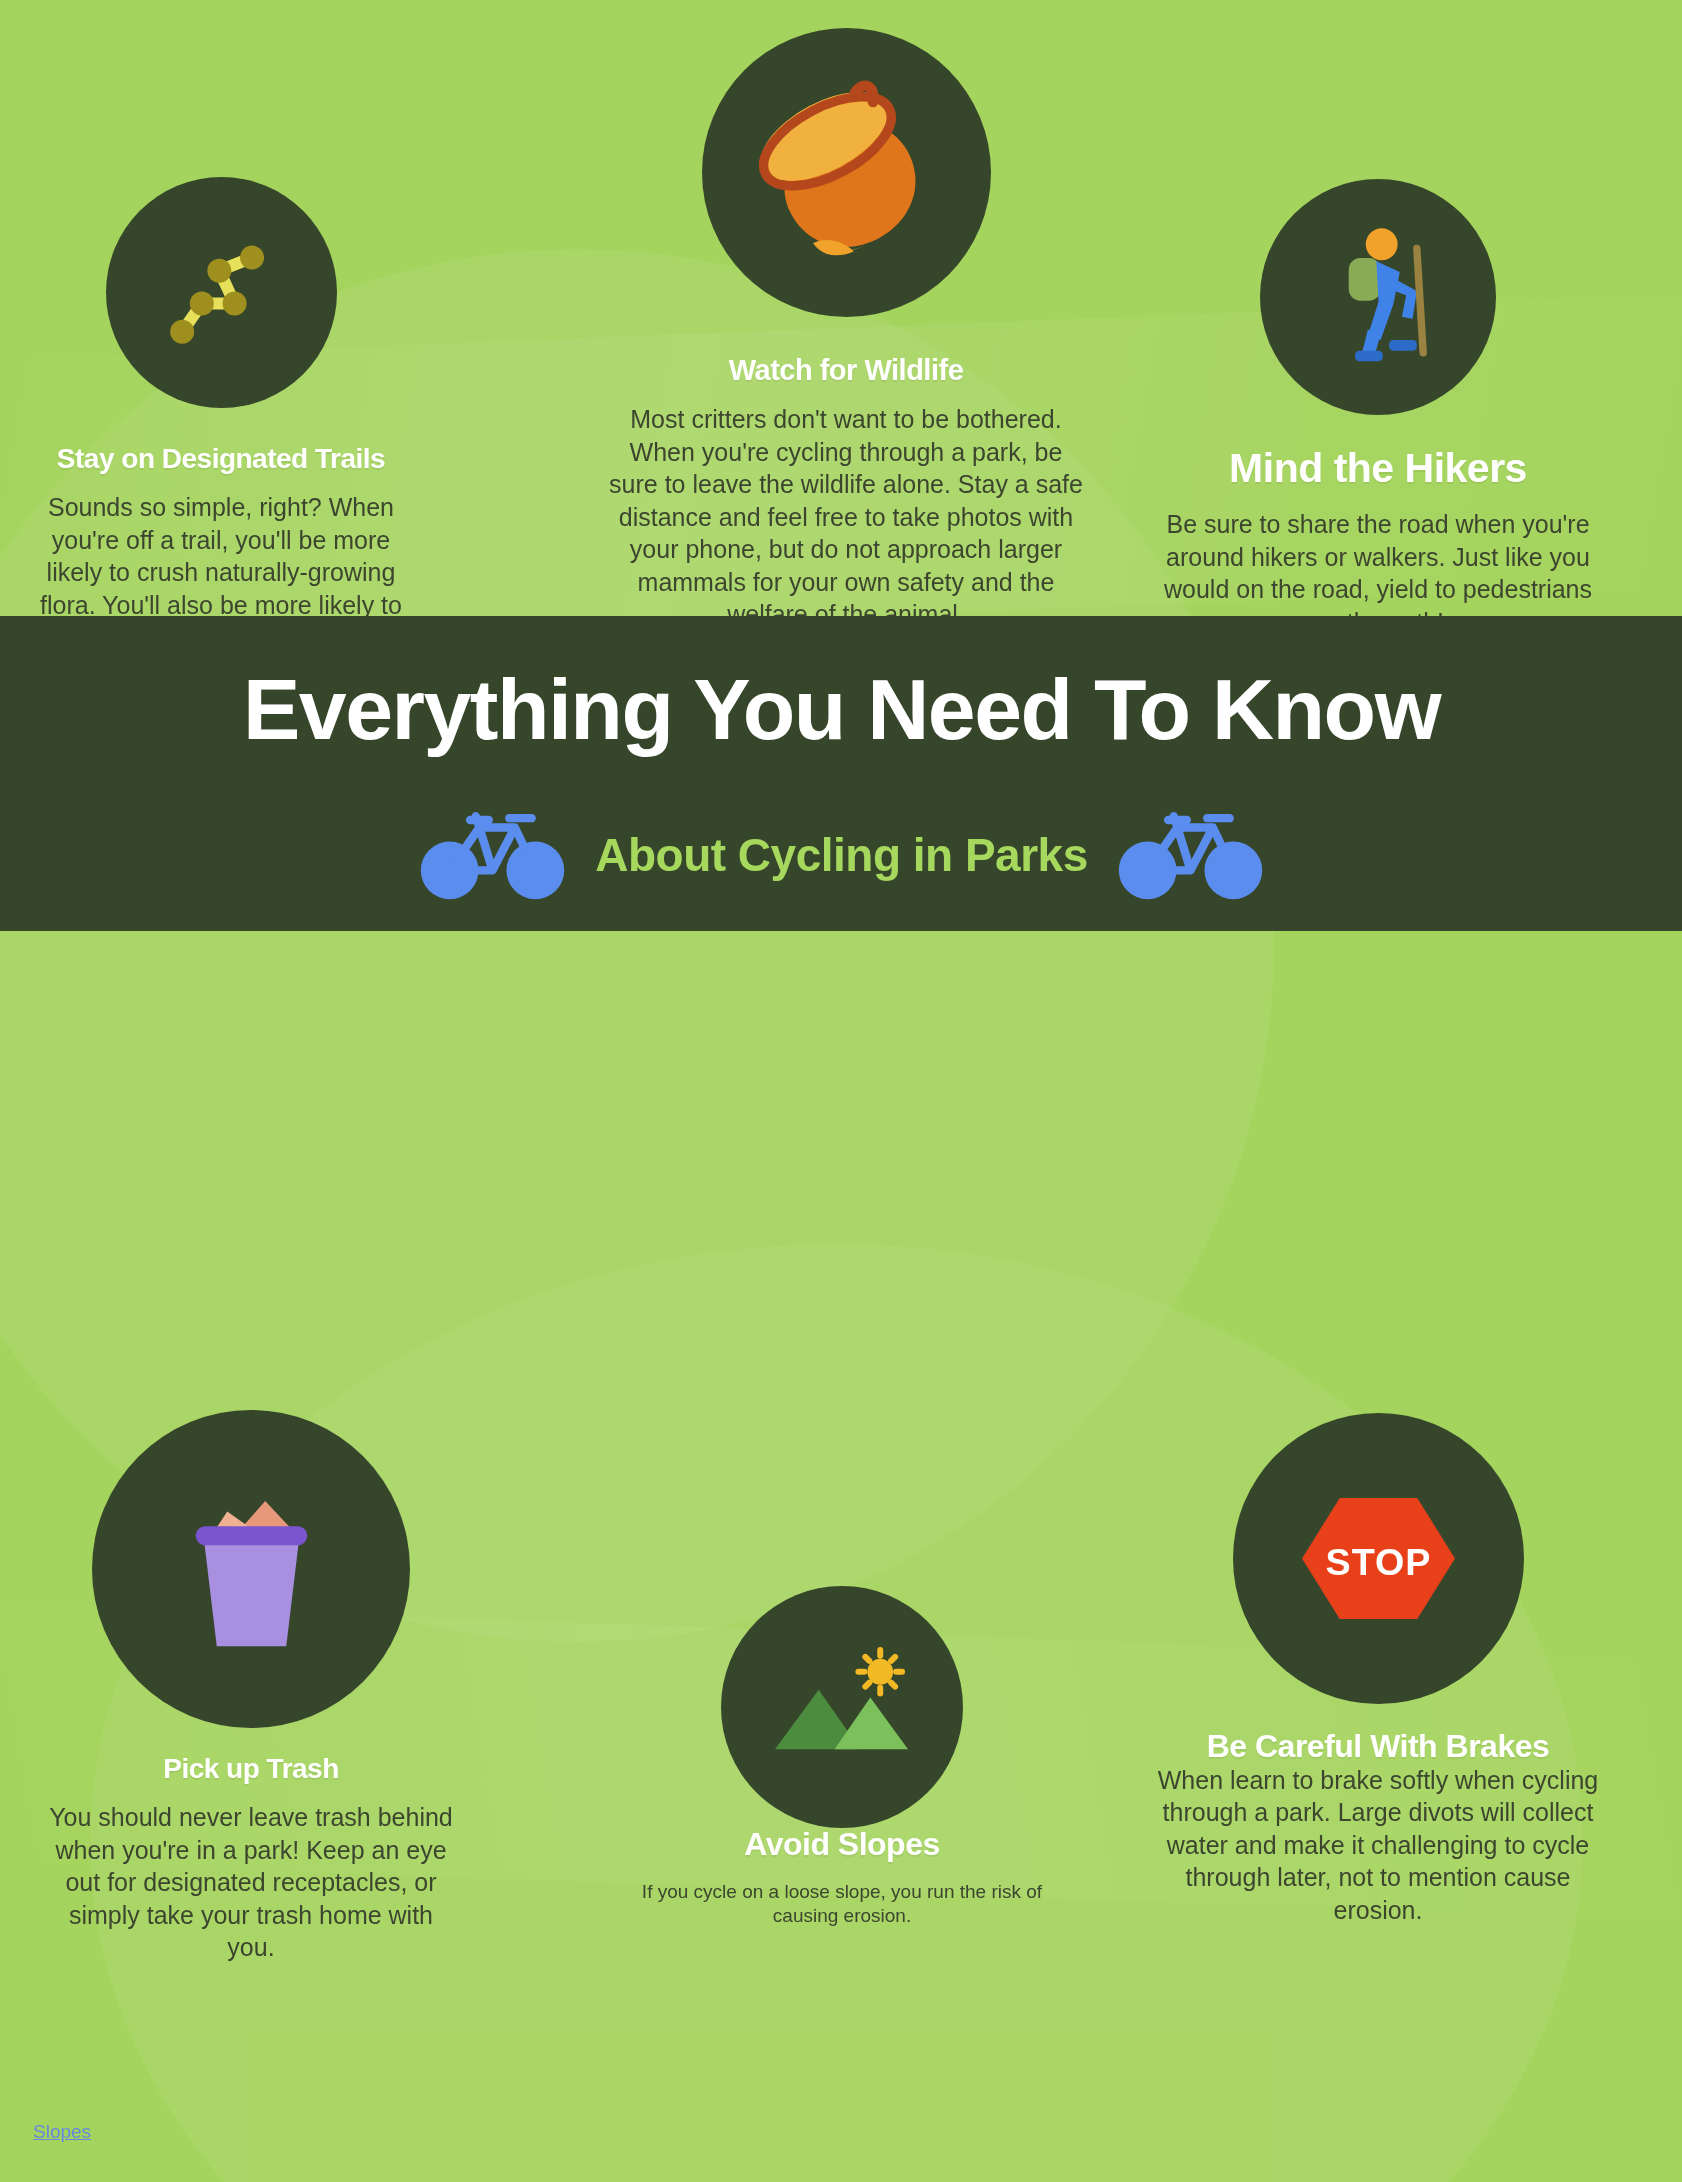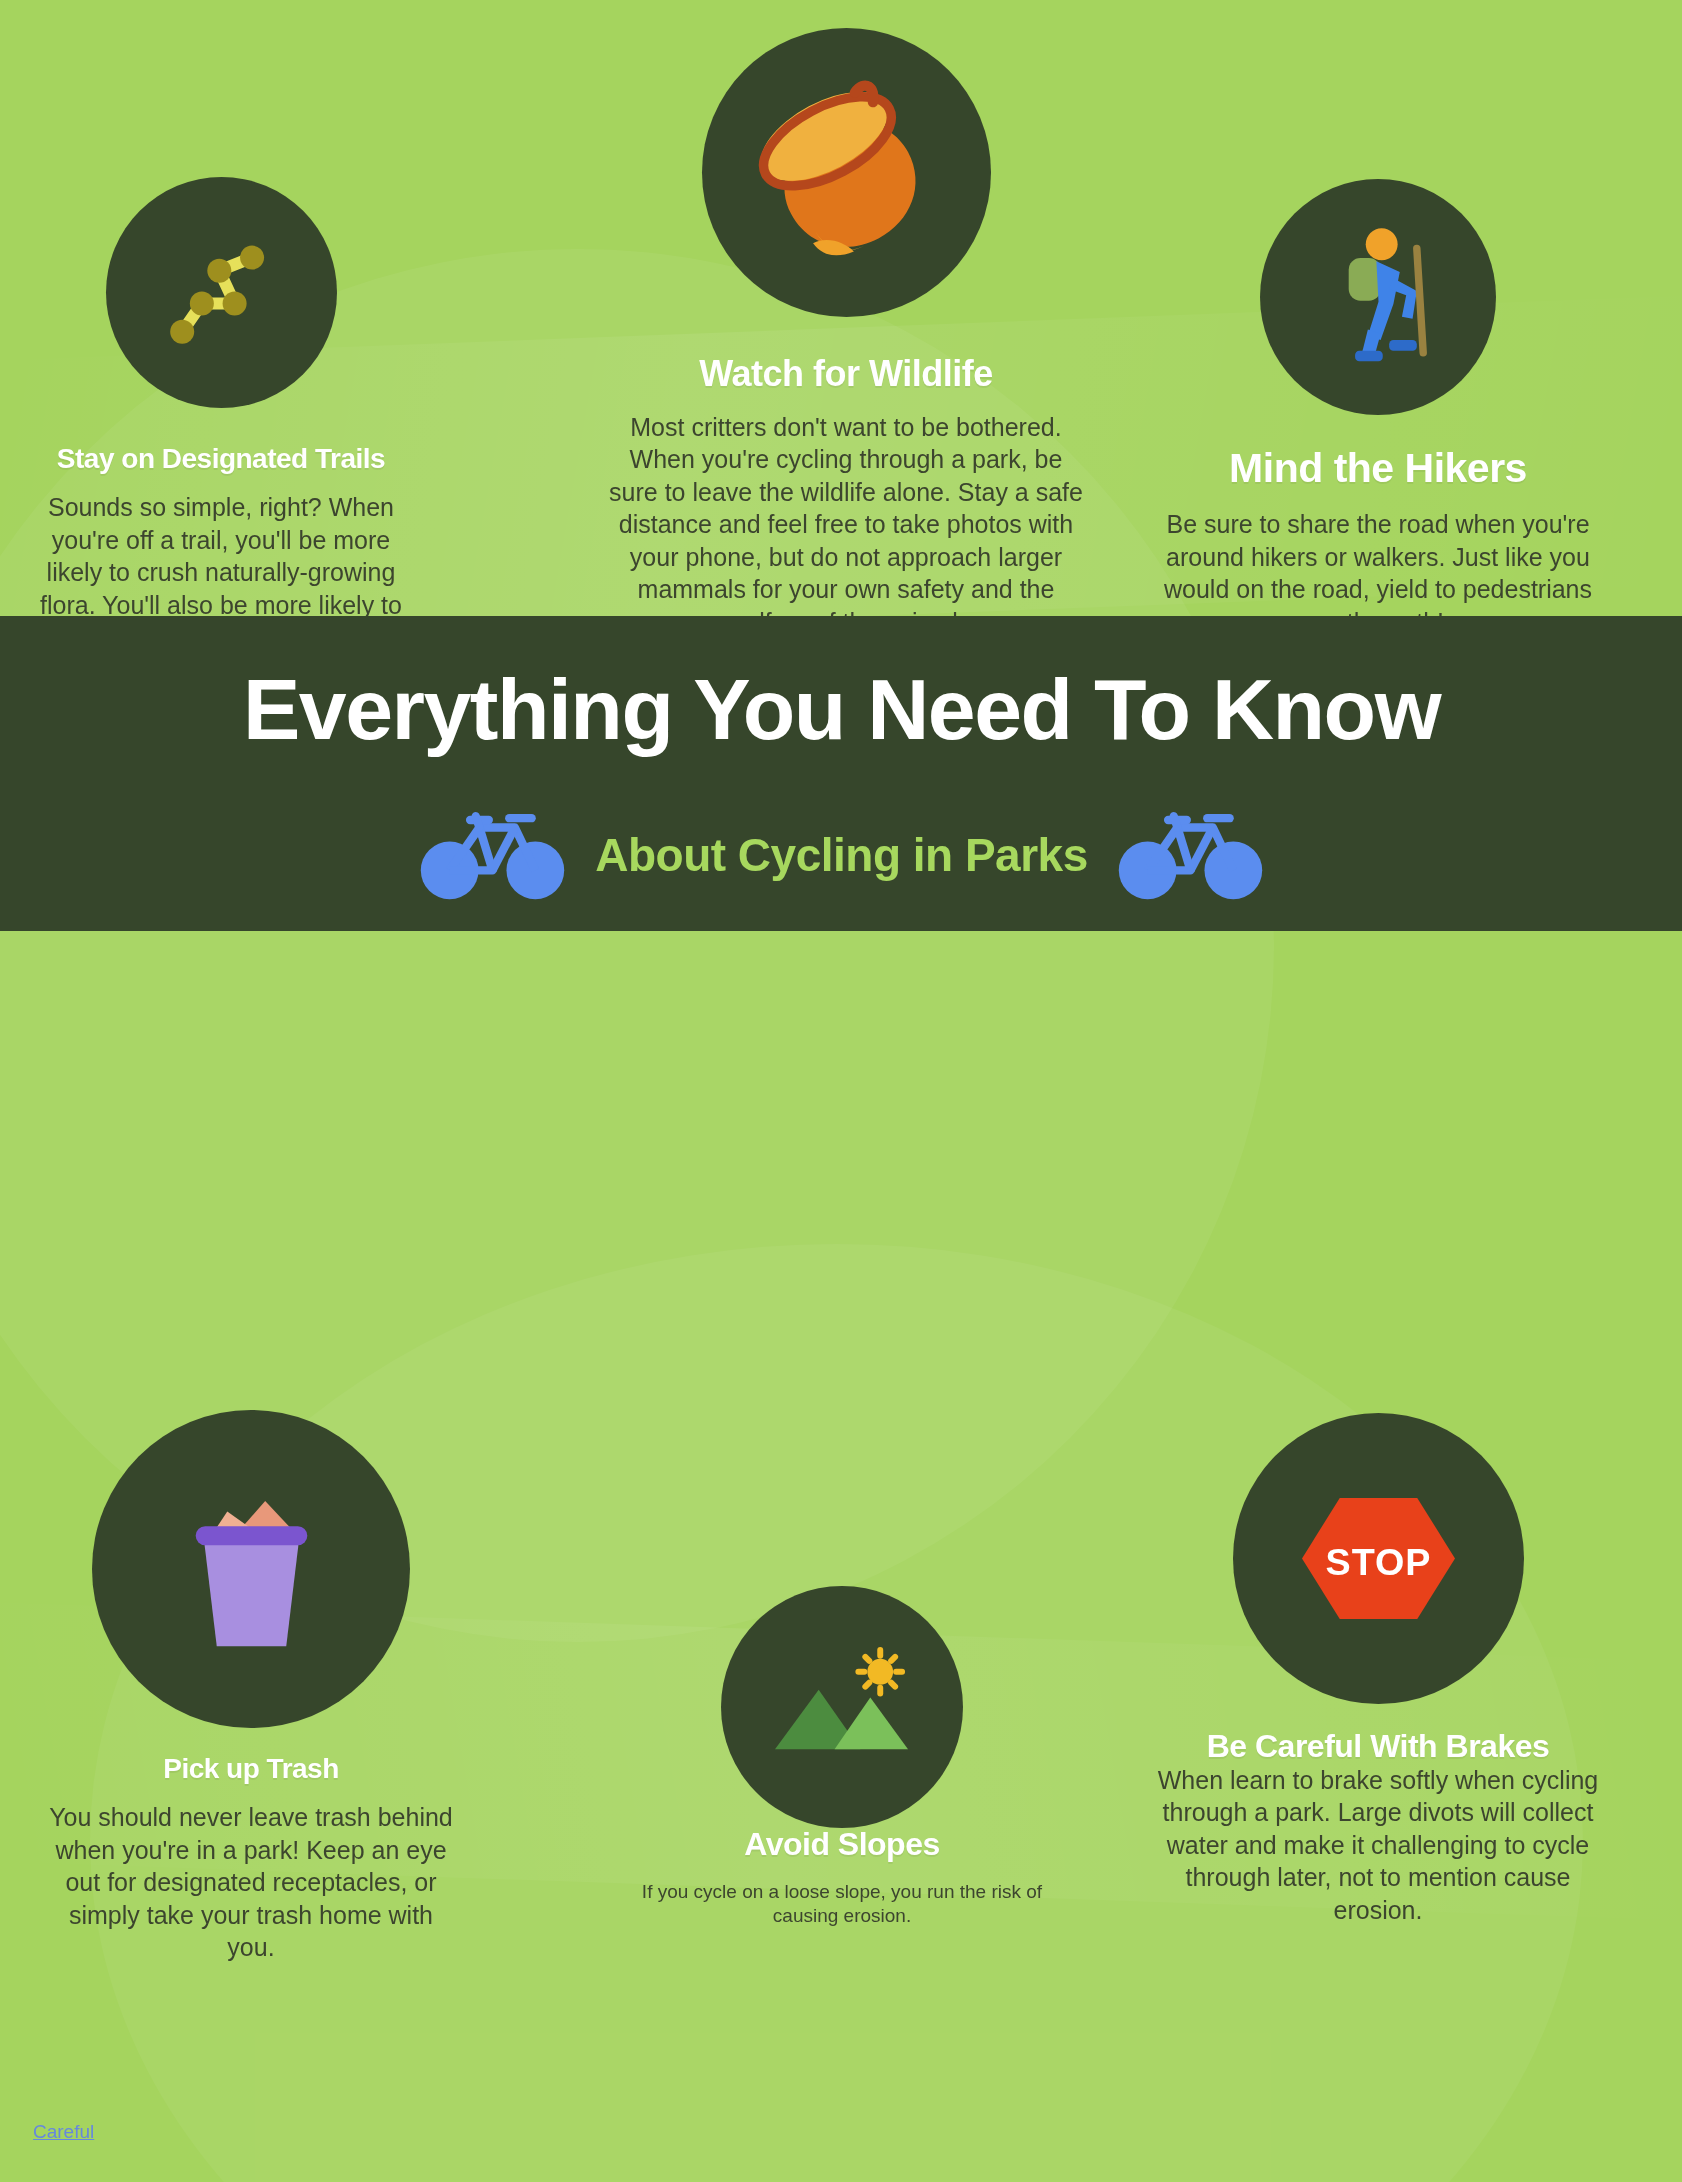--- a/index.html
+++ b/index.html
@@ -110,21 +110,21 @@
       <g transform="rotate(-28 100 105)">
         <path d="M100 52 C146 52 170 80 170 112 C170 152 138 178 100 178 C62 178 30 152 30 112 C30 80 54 52 100 52 Z" fill="#e0761b"></path>
         <path d="M44 140 C44 165 62 178 84 178 C62 178 44 162 44 140 Z" fill="#f0a22a"></path>
         <path d="M36 150 C52 150 66 164 70 178 C50 176 38 166 36 150 Z" fill="#f0a22a"></path>
         <ellipse cx="100" cy="56" rx="74" ry="36" fill="#f0b13f"></ellipse>
         <ellipse cx="100" cy="62" rx="74" ry="36" fill="none" stroke="#b5471c" stroke-width="10"></ellipse>
         <path d="M150 30 C166 22 172 36 162 48" fill="none" stroke="#b5471c" stroke-width="11" stroke-linecap="round"></path>
       </g>
     </svg>
   </div>
-  <div class="card-title" style="font-size:36px;margin-top:38px;">Watch for Wildlife</div>
+  <div class="card-title" style="font-size:29px;margin-top:38px;">Watch for Wildlife</div>
   <div class="card-body" style="font-size:25px;margin-top:18px;padding:0 6px;">Most critters don't want to be bothered. When you're cycling through a park, be sure to leave the wildlife alone. Stay a safe distance and feel free to take photos with your phone, but do not approach larger mammals for your own safety and the welfare of the animal.</div>
 </div>
 
 <div class="card" style="left:1144px;top:179px;width:468px;">
   <div class="disc" style="width:236px;height:236px;">
     <svg width="139" height="149" viewBox="0 0 120 140">
       <circle cx="63" cy="20" r="15" fill="#f0a22a"></circle>
       <rect x="32" y="33" width="30" height="40" rx="11" fill="#8aab55"></rect>
       <path d="M58 36 L80 46 L74 76 L62 110 L50 106 L60 74 Z" fill="#3f83e8"></path>
       <path d="M62 104 L56 126 L44 124 L50 100 Z" fill="#3f83e8"></path>
@@ -206,14 +206,14 @@
   <div class="disc" style="width:291px;height:291px;">
     <svg width="169" height="149" viewBox="0 0 170 150">
       <polygon points="46,14 124,14 162,75 124,136 46,136 8,75" fill="#e8411a"></polygon>
       <text x="85" y="92" text-anchor="middle" fill="#ffffff" font-family="Liberation Sans, sans-serif" font-size="38" font-weight="bold" letter-spacing="1">STOP</text>
     </svg>
   </div>
   <div class="card-title" style="font-size:32px;margin-top:26px;">Be Careful With Brakes</div>
   <div class="card-body" style="font-size:25px;padding:0 6px;">When learn to brake softly when cycling through a park. Large divots will collect water and make it challenging to cycle through later, not to mention cause erosion.</div>
 </div>
 
-<a id="source-link" href="#">Careful</a>
+<a id="source-link" href="#">Slopes</a>
 
 
 </body></html>

